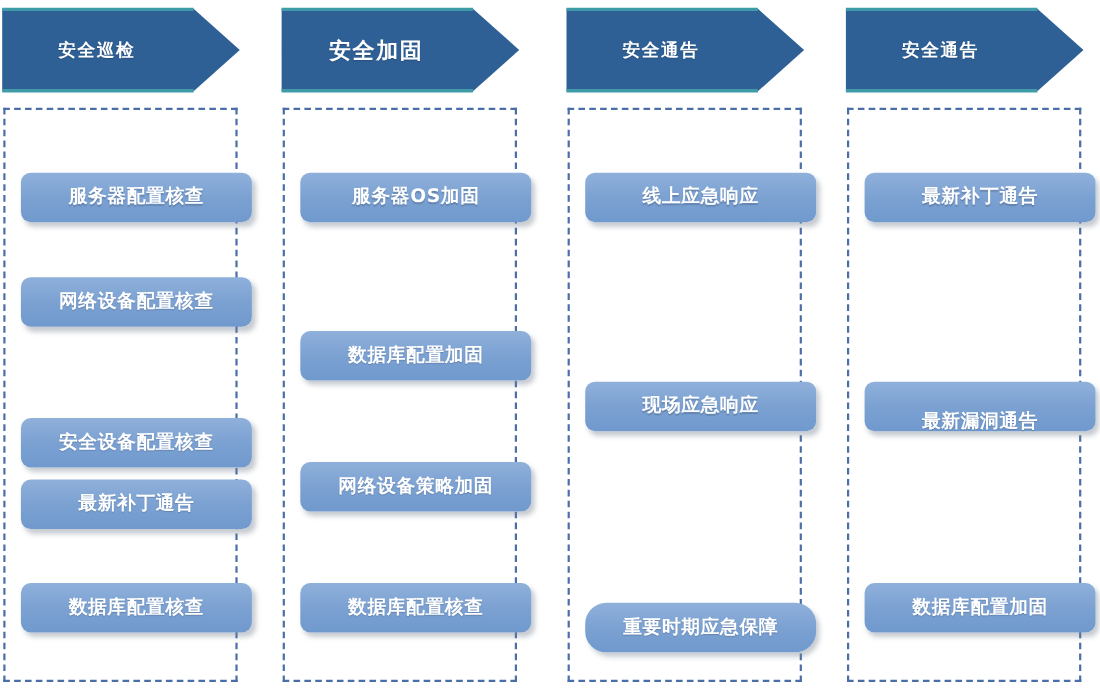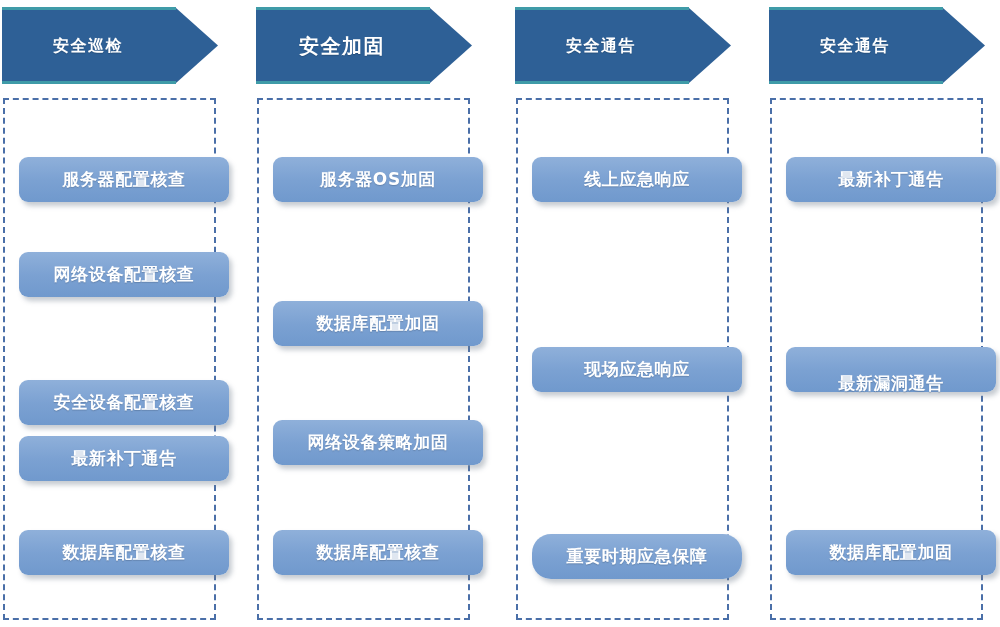--- a/index.html
+++ b/index.html
@@ -165,21 +165,21 @@
       </svg>
       <div class="header-label" style="font-size: 16px;">安全通告</div>
     </div>
     <div class="dashed-panel">
         <div class="pill" style="top: 57px;">
     <span class="pill-label">线上应急响应</span>
   </div>
         <div class="pill" style="top: 247px;">
     <span class="pill-label">现场应急响应</span>
   </div>
-        <div class="pill" style="top: 434px; border-radius: 19px;">
+        <div class="pill" style="top: 448px; border-radius: 19px;">
     <span class="pill-label">重要时期应急保障</span>
   </div>
       </div>
   </div>
     <div class="column col-3">
     <div class="header-arrow">
       <svg width="220" height="79" viewBox="0 0 220 79" xmlns="http://www.w3.org/2000/svg">
         <polygon points="2,2 176,2 218,39.5 176,77 2,77" fill="#2e6096" stroke="none"></polygon>
         <line x1="2" y1="2.5" x2="176" y2="2.5" stroke="#3f9ba8" stroke-width="3"></line>
         <line x1="2" y1="76.5" x2="176" y2="76.5" stroke="#3f9ba8" stroke-width="3"></line>

